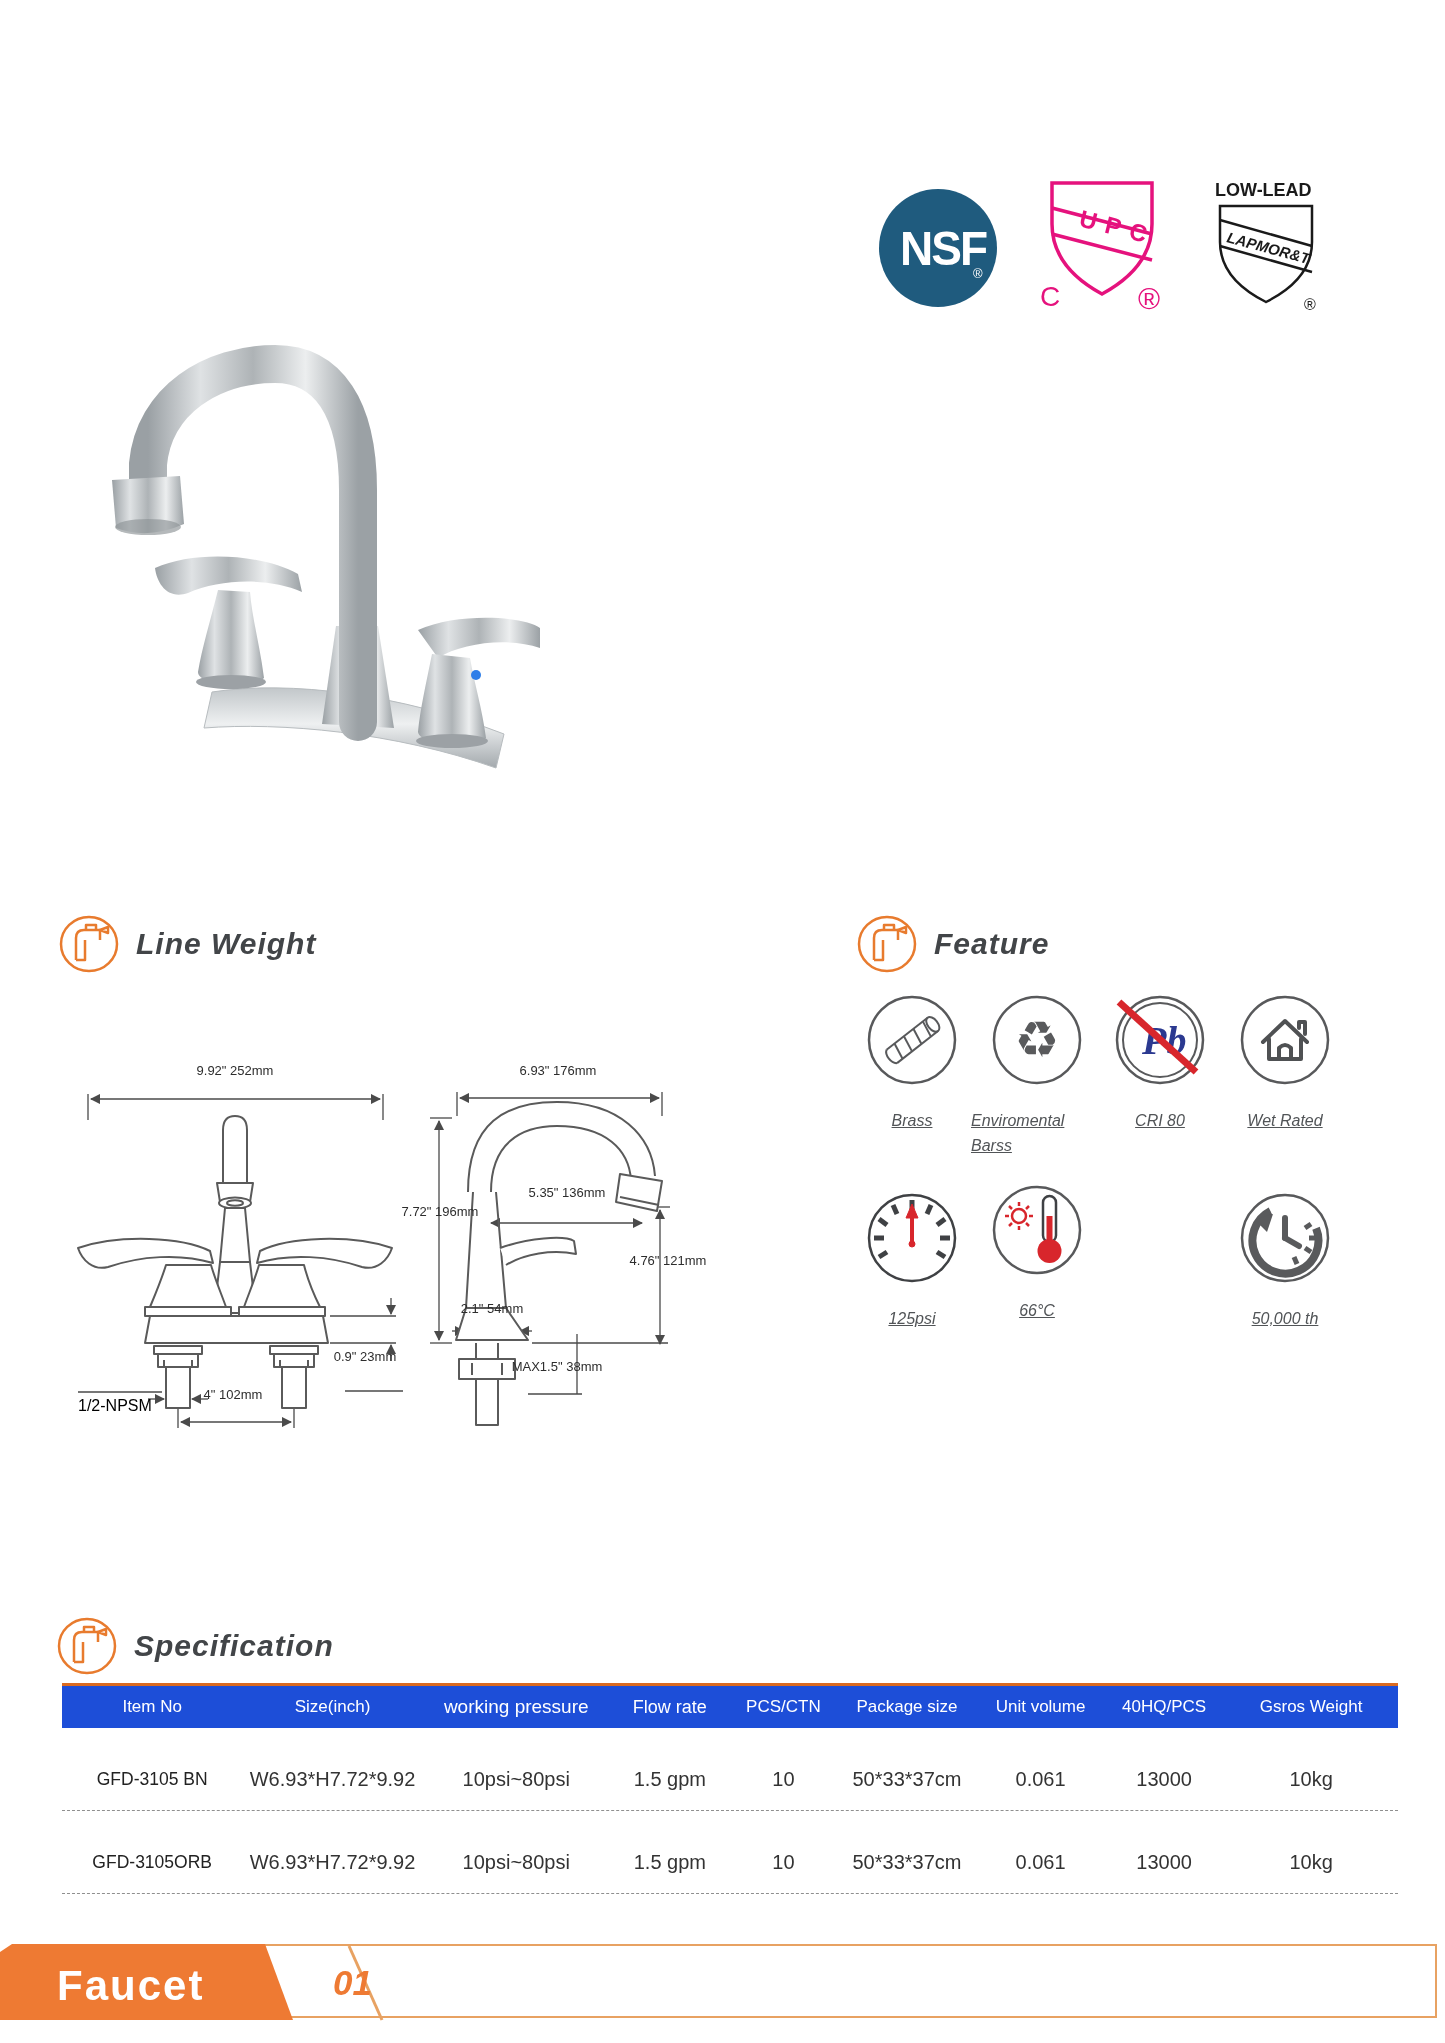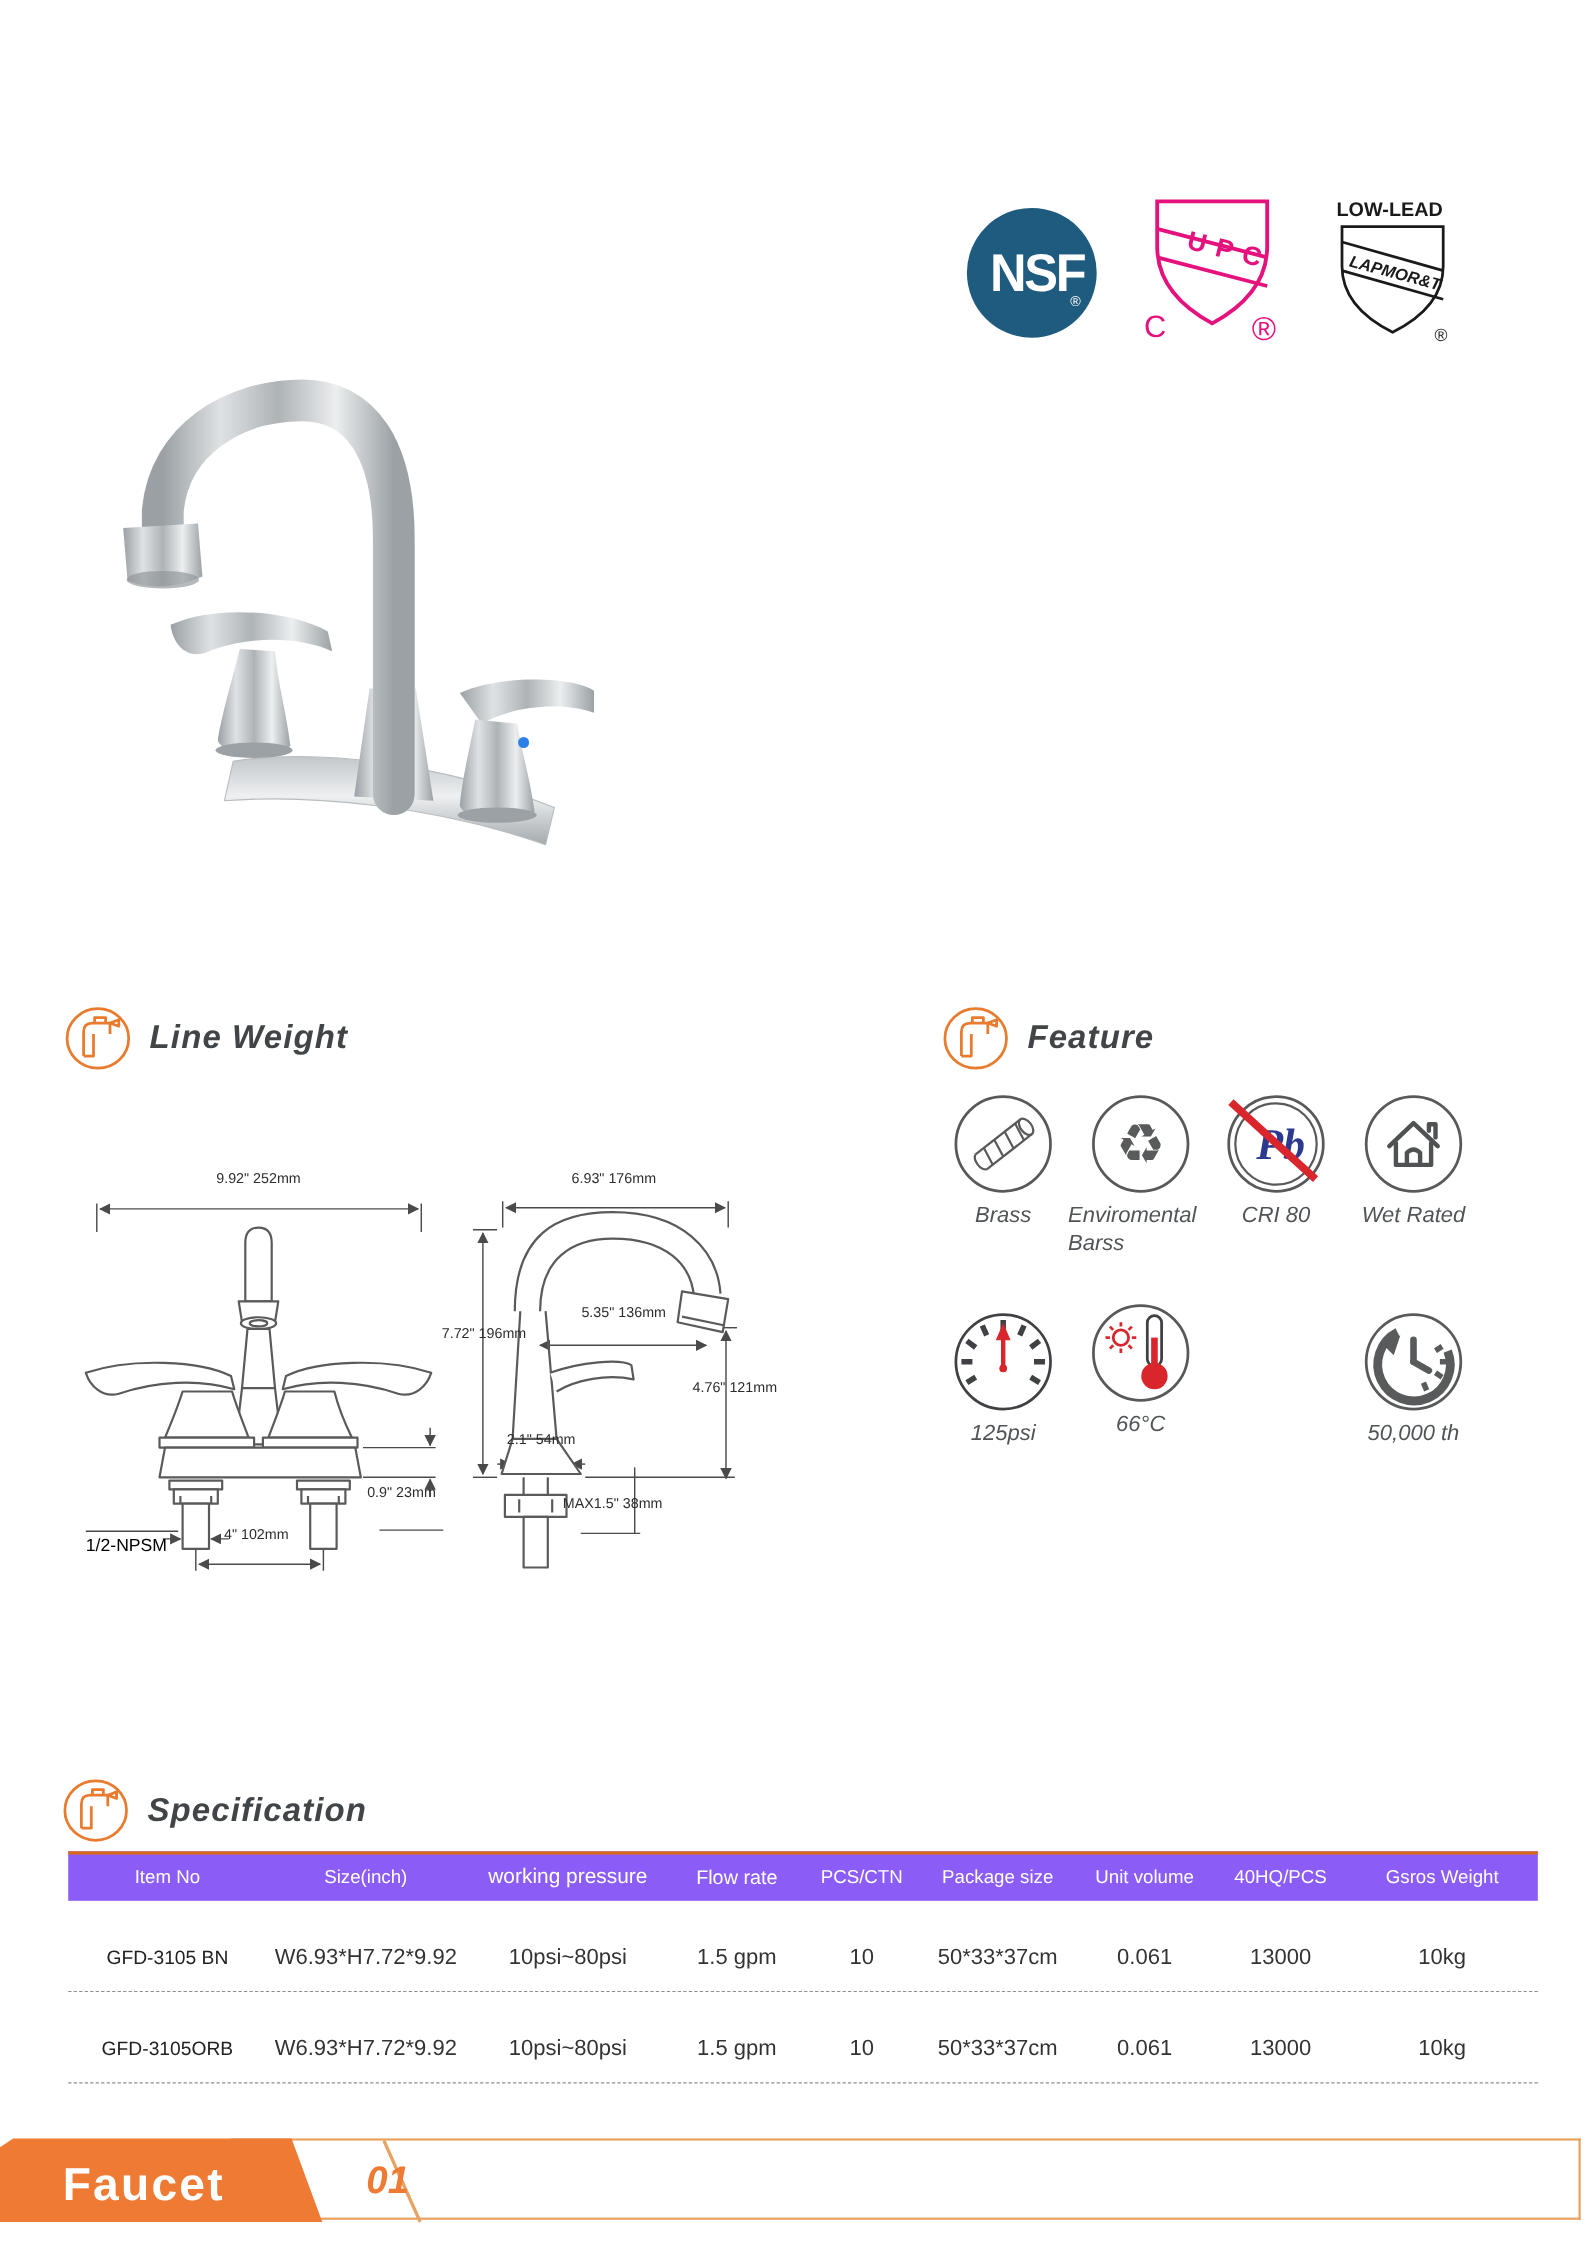--- a/index.html
+++ b/index.html
@@ -14,26 +14,26 @@
   .sec-head { position: absolute; display: flex; align-items: center; gap: 16px; }
   .sec-title { font-size: 30px; font-weight: bold; font-style: italic; color: #424548; letter-spacing: 1px; }
 
   
   .dim { position: absolute; transform: translateX(-50%); text-align: center;
          font-size: 13px; line-height: 17px; color: #2d2d2d; white-space: nowrap; }
   .dim-left { position: absolute; font-size: 16px; line-height: 17px; color: #000000; white-space: nowrap; margin-top: 20px; }
 
   
   .feat { position: absolute; width: 160px; text-align: center; }
-  .feat-label { margin-top: 2px; font-size: 20px; font-style: italic; color: #515457; line-height: 25px; }
+  .feat-label { margin-top: 18px; font-size: 16px; font-style: italic; color: #515457; line-height: 25px; text-decoration: underline; }
 
   
   .spec-table { position: absolute; left: 62px; top: 1683px; width: 1336px; }
   .spec-hrow { display: grid; grid-template-columns: 13.5% 13.5% 14% 9% 8% 10.5% 9.5% 9% 13%;
-               background: #8b5cf6; border-top: 3px solid #DA6A20; height: 45px; align-items: center; }
+               background: #1d4ed8; border-top: 3px solid #DA6A20; height: 45px; align-items: center; }
   .spec-hcell { color: #fff; font-size: 17px; text-align: center; }
   .spec-row { display: grid; grid-template-columns: 13.5% 13.5% 14% 9% 8% 10.5% 9.5% 9% 13%;
               height: 63px; align-items: center; border-bottom: 1px dashed #8f8f8f; margin-top: 20px; }
   .spec-cell { font-size: 20px; color: #333; text-align: center; }
   .spec-cell.item { font-size: 17.5px; color: #222; }
 
   
   .footer-rect { position: absolute; left: 210px; top: 1944px; width: 1227px; height: 74px;
                  border-top: 2px solid #E8A262; border-right: 2px solid #E8A262; border-bottom: 2px solid #E8A262; }
   .footer-cat { position: absolute; left: 57px; top: 1962px; color: #fff; font-size: 42px;

